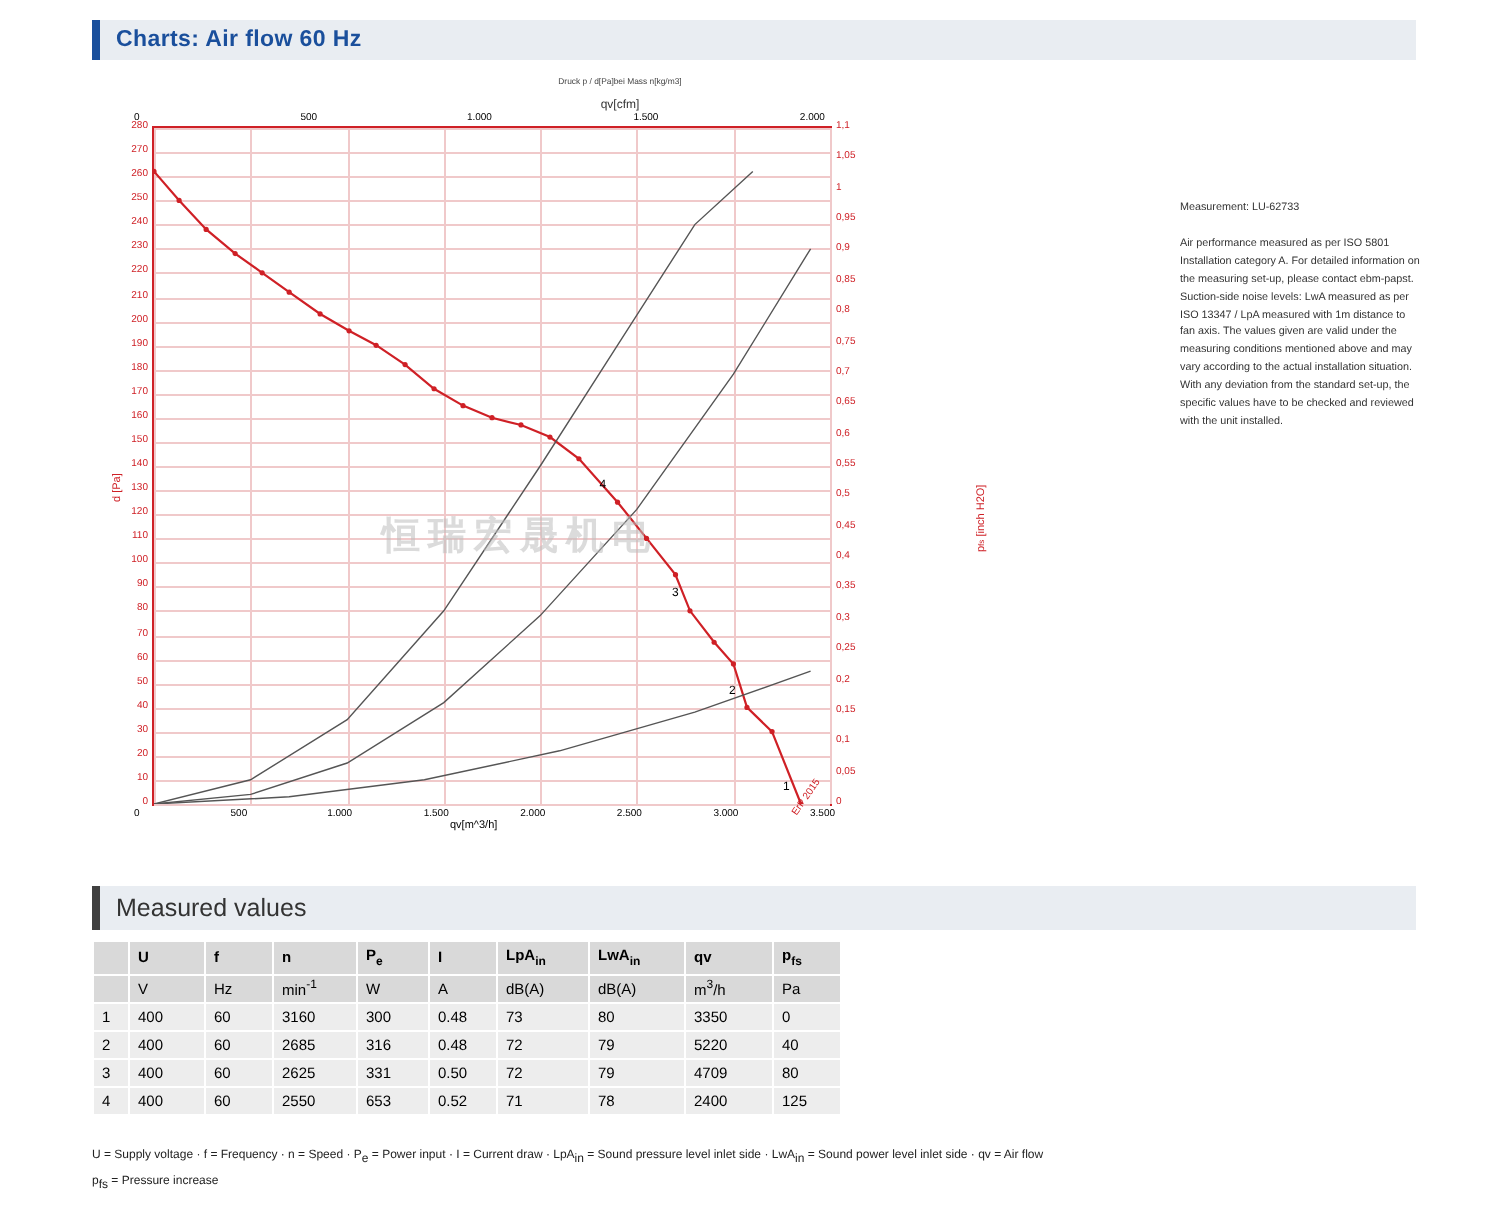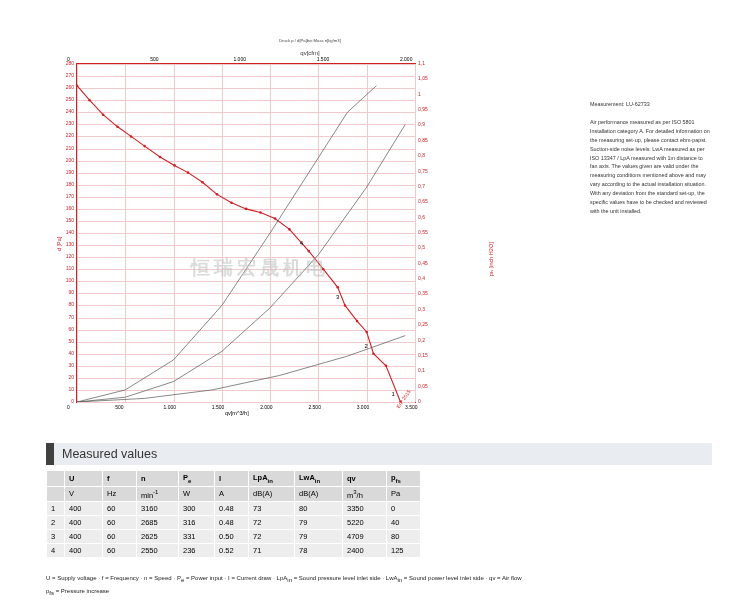--- a/index.html
+++ b/index.html
@@ -9,21 +9,21 @@
   .section-header{
     position:absolute;left:46px;top:10px;width:658px;height:20px;
     background:#e9edf2;border-left:4px solid #1a4f9c;
     display:flex;align-items:center;
   }
   .section-header .title{
     font-size:11.5px;font-weight:bold;color:#1a4f9c;padding-left:8px;letter-spacing:.2px;
   }
   .section-header2{
     position:absolute;left:46px;top:443px;width:658px;height:22px;
-    background:#e9edf2;border-left:8px solid #404040;
+    background:#e9edf2;border-left:4px solid #404040;
     display:flex;align-items:center;
   }
   .section-header2 .title{
     font-size:12.5px;color:#333;padding-left:8px;
   }
 
   
   .chart-wrap{position:absolute;left:50px;top:36px;width:470px;height:395px;}
   .chart-title{
     position:absolute;left:150px;top:2px;width:220px;text-align:center;
@@ -82,20 +82,23 @@
   .sub{font-size:6px;vertical-align:sub;}
   .sup{font-size:6px;vertical-align:super;}
 
   .legend{position:absolute;left:46px;top:573px;width:600px;font-size:6px;color:#222;line-height:1.8;}
 </style>
 </head>
 <body>
 
 <div class="page">
 
+  <div class="section-header">
+    <span class="title">Charts: Air flow 60 Hz</span>
+  </div>
 
   <div class="chart-wrap">
     <div class="chart-title">Druck p / d[Pa]bei Mass n[kg/m3]</div>
     <div class="chart-subtitle">qv[cfm]</div>
 
     <div id="top-ticks">
         <div class="tick-lbl black" style="position: absolute; left: 17px; top: 20px;">0</div>
         <div class="tick-lbl black" style="position: absolute; left: 100.233px; top: 20px;">500</div>
         <div class="tick-lbl black" style="position: absolute; left: 183.465px; top: 20px;">1.000</div>
         <div class="tick-lbl black" style="position: absolute; left: 266.697px; top: 20px;">1.500</div>
@@ -340,21 +343,21 @@
             <td>72</td>
             <td>79</td>
             <td>4709</td>
             <td>80</td>
           </tr>
           <tr>
             <td>4</td>
             <td>400</td>
             <td>60</td>
             <td>2550</td>
-            <td>236</td>
+            <td>653</td>
             <td>0.52</td>
             <td>71</td>
             <td>78</td>
             <td>2400</td>
             <td>125</td>
           </tr>
         </tbody>
     </table>
   </div>
 

